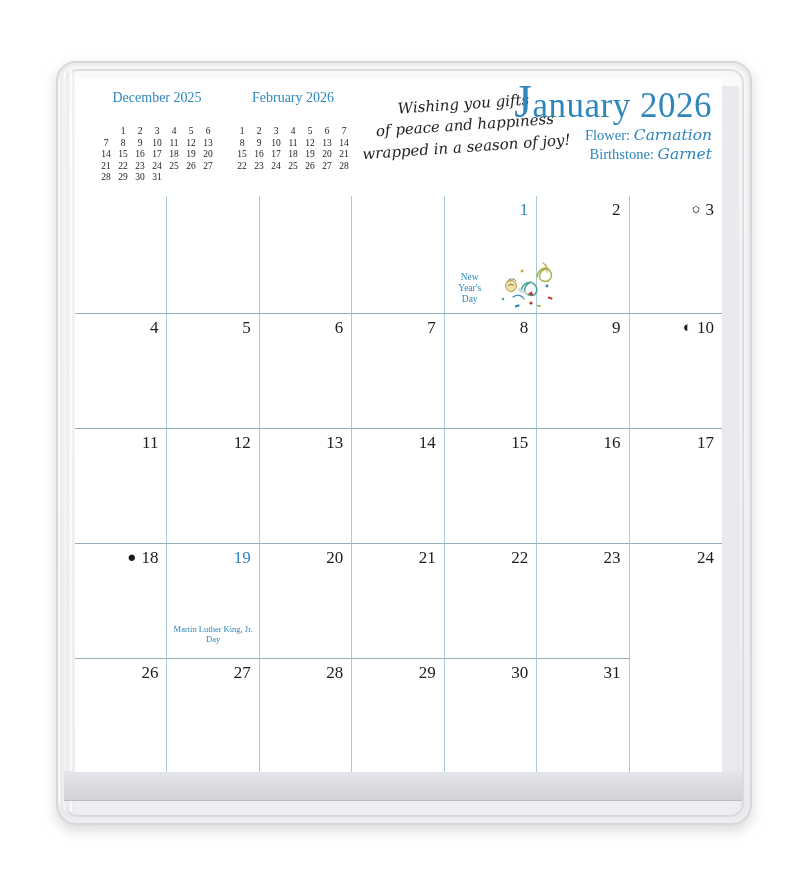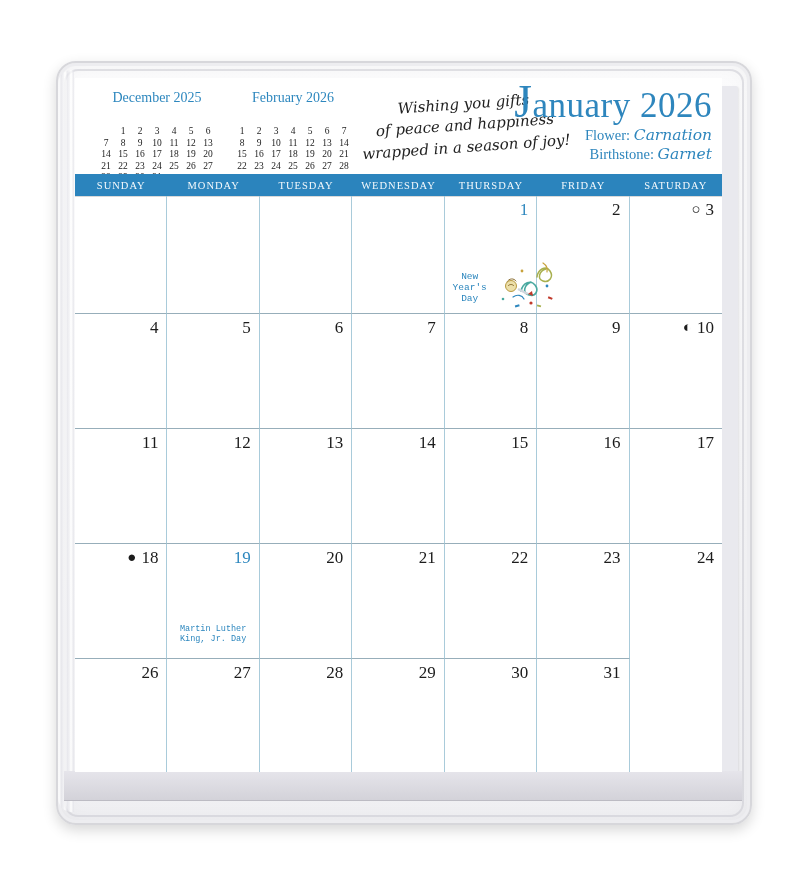--- a/index.html
+++ b/index.html
@@ -52,21 +52,21 @@
   
   .grid{position:absolute;left:0;top:118px;width:647px;height:576px;display:grid;
         grid-template-columns:repeat(7,1fr);grid-template-rows:117px 115px 115px 115px 114px;}
   .cell{position:relative;border-right:1px solid #a9cbda;border-top:1px solid #97aeba;}
   .cell:nth-child(7n){border-right:none;}
   .cell:nth-child(-n+7){border-top:none;}
   .daywrap{text-align:right;padding:4px 8px 0 0;}
   .daynum{font-size:17px;color:#1c1c1c;}
   .daynum.accent{color:#2d87be;}
   .moon{font-size:15px;color:#1c1c1c;margin-right:5px;position:relative;top:-1px;}
-  .note{position:absolute;color:#2d87be;font-family:Liberation Mono, monospace;}
+  .note{position:absolute;color:#2d87be;}
   .note.mlk{left:0;right:0;bottom:5px;margin:9px auto;width:88px;text-align:center;
         font-size:8.5px;line-height:1.2;}
   .note.nyd{left:5px;bottom:8px;width:40px;text-align:center;font-size:9.5px;line-height:1.15;}
   .art{position:absolute;left:40px;bottom:2px;width:74px;height:56px;}
 </style>
 </head>
 <body>
 
 <div class="stage">
 
@@ -162,29 +162,20 @@
       <div class="meta-line">
         <span>Flower:</span>
         <span class="meta-value">Carnation</span>
       </div>
       <div class="meta-line">
         <span>Birthstone:</span>
         <span class="meta-value">Garnet</span>
       </div>
     </div>
 
-    <div class="weekbar">
-        <div class="weekday">SUNDAY</div>
-        <div class="weekday">MONDAY</div>
-        <div class="weekday">TUESDAY</div>
-        <div class="weekday">WEDNESDAY</div>
-        <div class="weekday">THURSDAY</div>
-        <div class="weekday">FRIDAY</div>
-        <div class="weekday">SATURDAY</div>
-      </div>
 
     <div class="grid">
         <div class="cell"></div>
         <div class="cell"></div>
         <div class="cell"></div>
         <div class="cell"></div>
         <div class="cell">
           <div class="daywrap"><span class="daynum accent">1</span></div>
           <div class="note nyd">New Year's Day</div>
           <div class="art">

